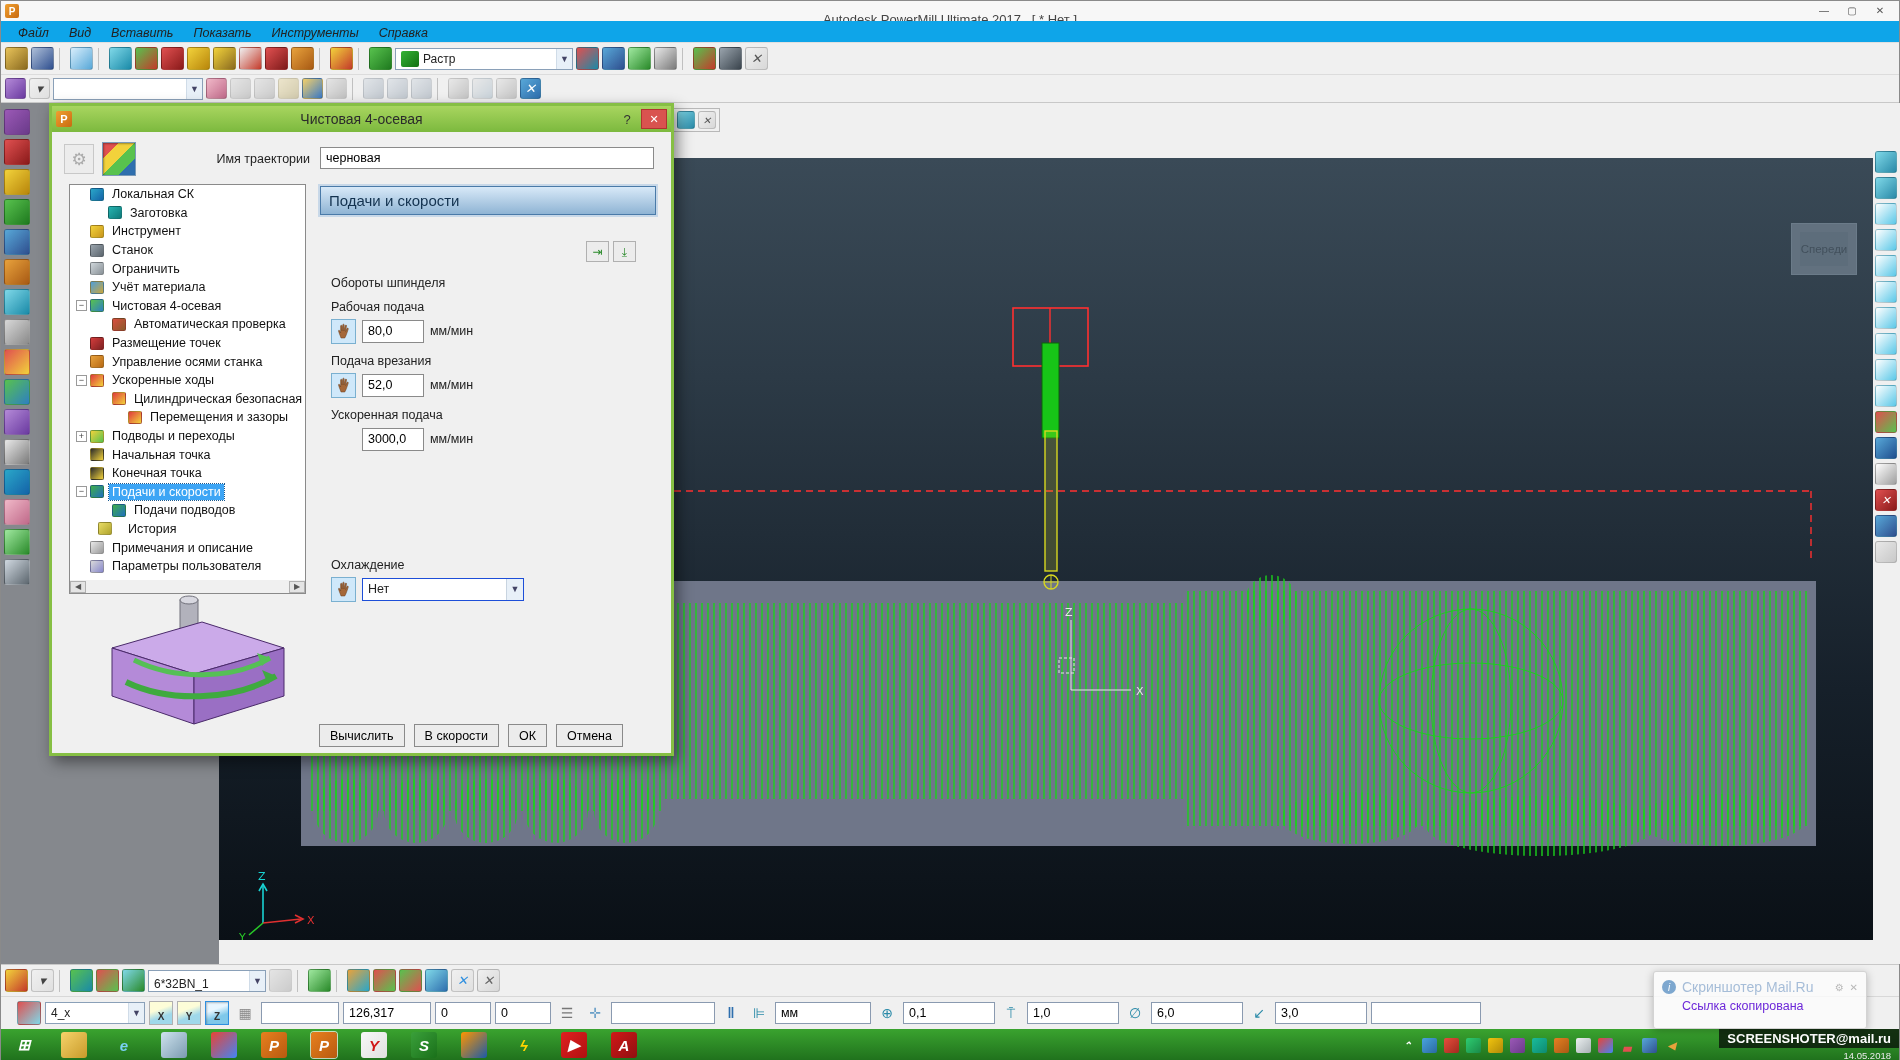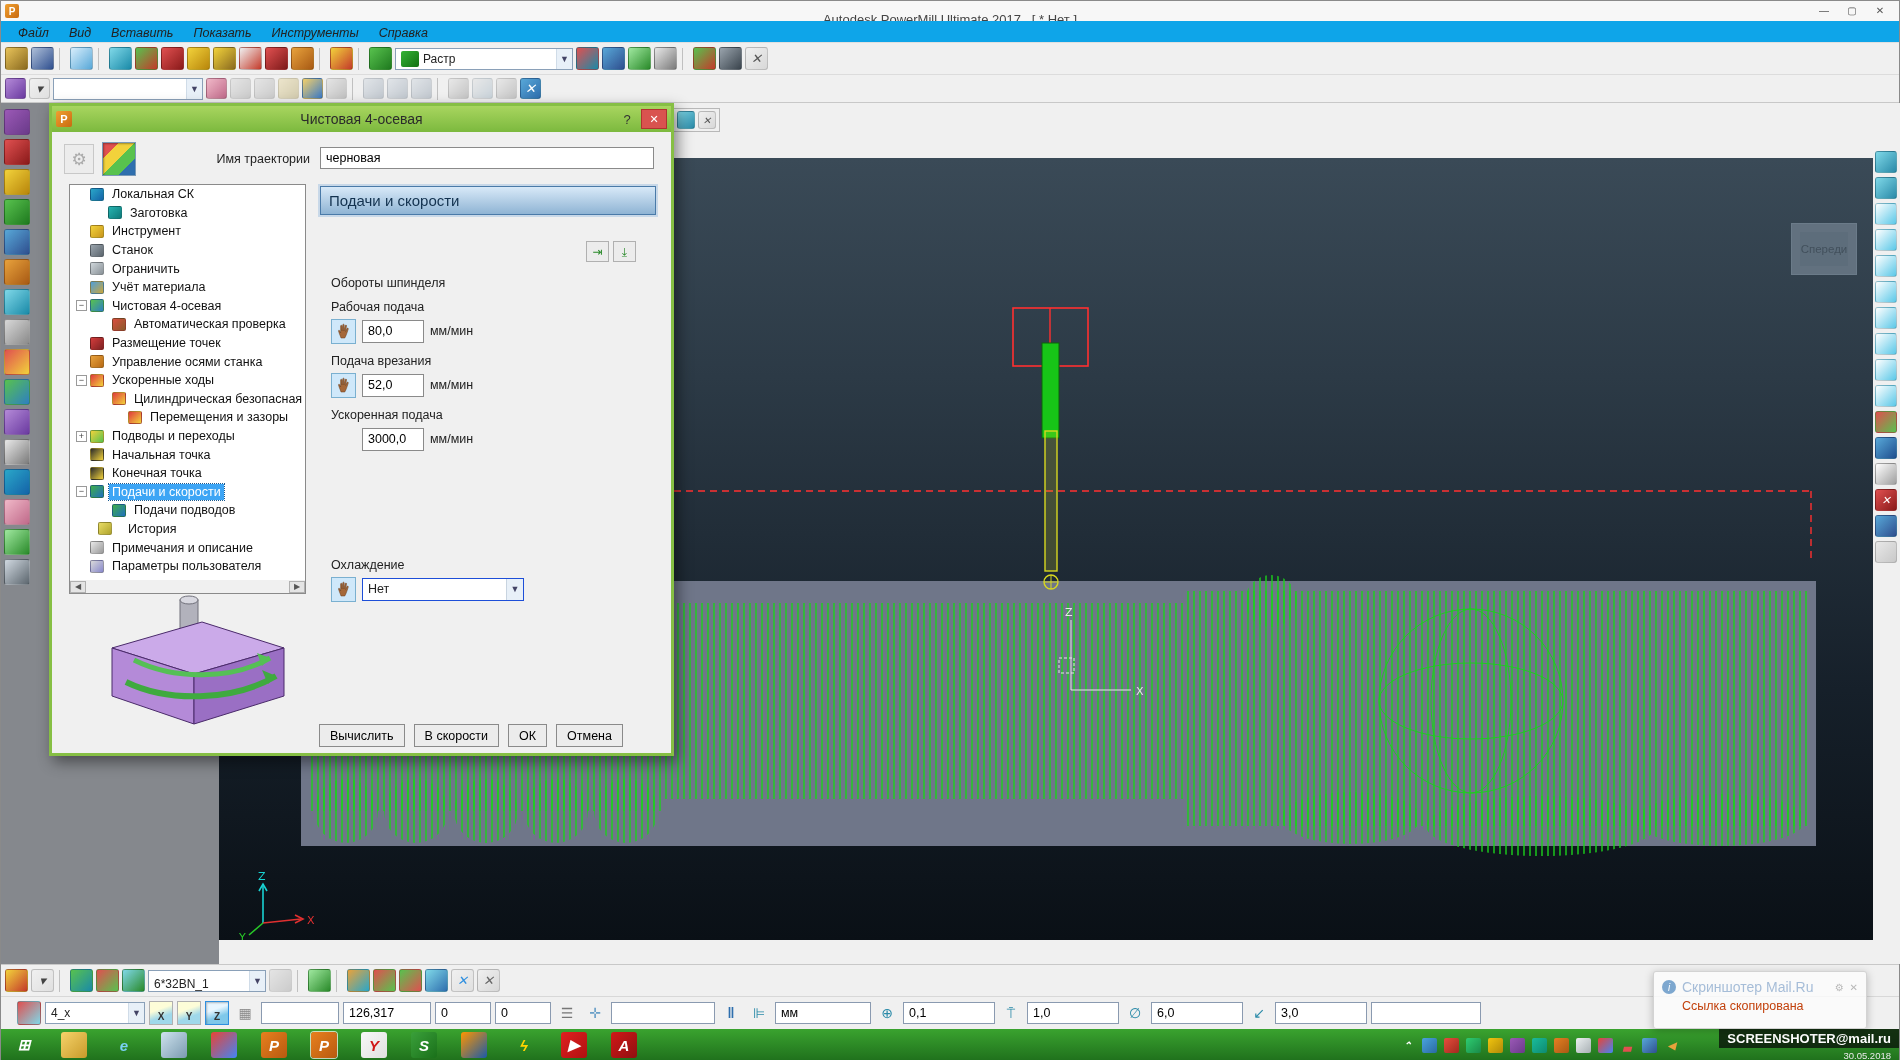--- a/index.html
+++ b/index.html
@@ -96,21 +96,21 @@
   .watermark { position:relative; width:190px; height:32px; margin-left:6px; }
   .wmbox { position:absolute; right:0; top:0; background:rgba(10,20,10,.8); color:#fff; padding:2px 8px; font-size:13px; font-weight:bold; white-space:nowrap; }
   .wmdate { position:absolute; right:8px; bottom:0; color:#eaeaea; font-size:9.5px; }
 
   
   .notif { position:absolute; left:1652px; top:970px; width:214px; height:58px; background:rgba(252,252,252,.8); border:1px solid rgba(200,200,200,.8); border-radius:3px; box-shadow:0 2px 8px rgba(0,0,0,.25); z-index:60; padding:7px 8px; }
   .notif .row1 { display:flex; align-items:center; gap:6px; }
   .ninfo { width:14px; height:14px; border-radius:50%; background:#7da7cf; color:#fff; font-size:10px; display:flex; align-items:center; justify-content:center; font-style:italic; }
   .ntitle { color:#a6bdd8; font-size:14px; }
   .ntools { margin-left:auto; display:flex; gap:6px; color:#b8b8b8; font-size:10px; }
-  .nmsg { color:#c2410c; font-size:12.5px; margin-top:4px; margin-left:20px; }
+  .nmsg { color:#6d28d9; font-size:12.5px; margin-top:4px; margin-left:20px; }
 
   text { font-family:"DejaVu Sans",sans-serif; }
 </style>
 </head>
 <body>
 
 <div id="app">
 
   <div class="titlebar">
     <span class="appicon">P</span>
@@ -824,21 +824,21 @@
         </span>
         <span class="tki" style="background: linear-gradient(135deg, rgb(88, 168, 216), rgb(47, 79, 143));">
           <i></i>
         </span>
         <span class="tki" style="color: rgb(232, 162, 60);">
           <i>◀</i>
         </span>
       </span>
     <span class="watermark">
       <span class="wmbox">SCREENSHOTER@mail.ru</span>
-      <span class="wmdate">30.05.2018</span>
+      <span class="wmdate">14.05.2018</span>
     </span>
   </div>
 
   <div class="notif">
     <div class="row1">
       <span class="ninfo">i</span>
       <span class="ntitle">Скриншотер Mail.Ru</span>
       <span class="ntools">
         <span>⚙</span>
         <span>✕</span>

